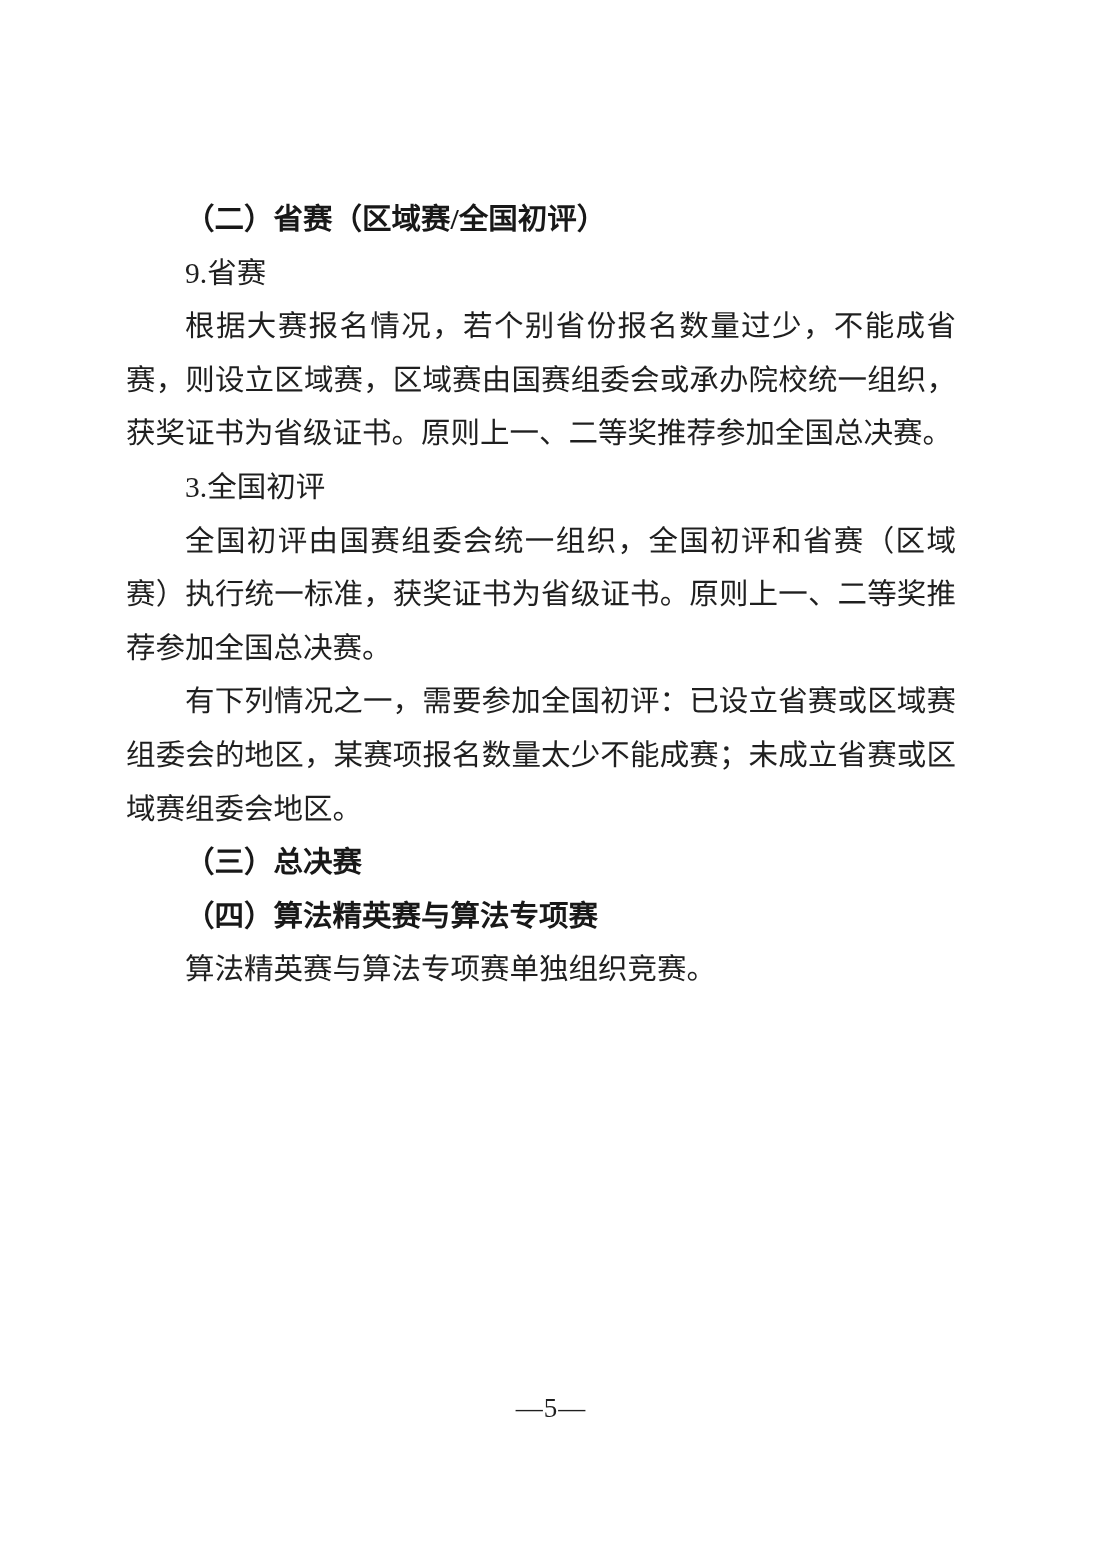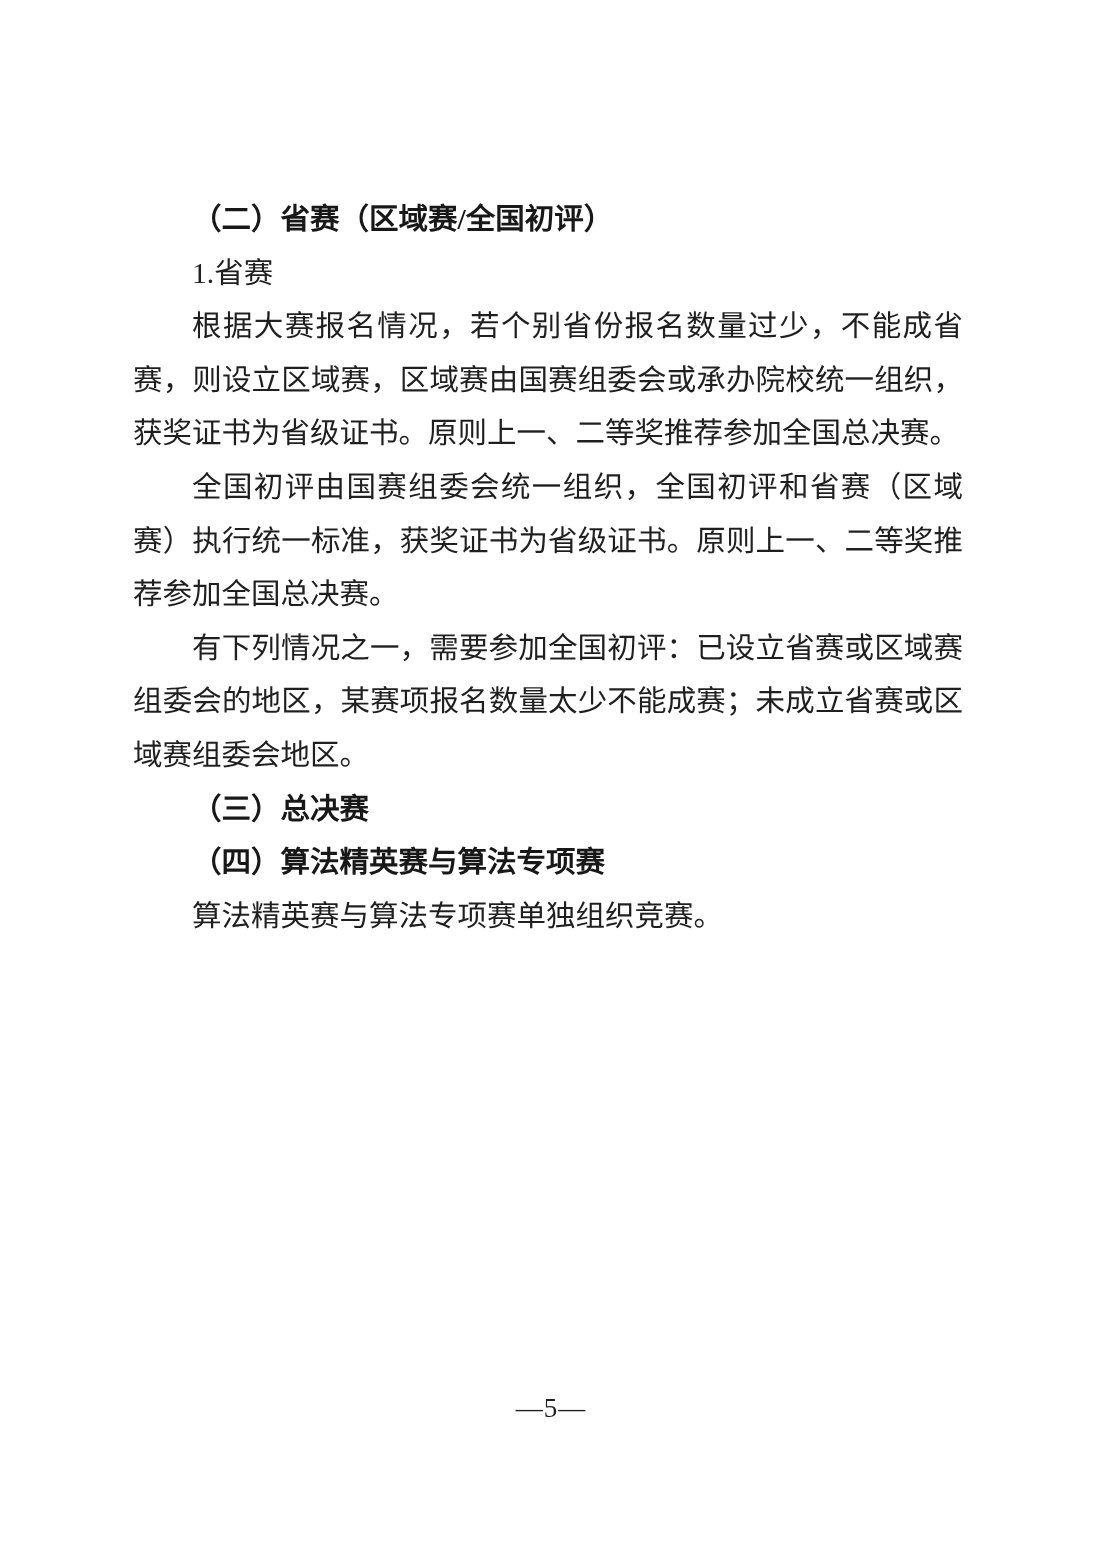--- a/index.html
+++ b/index.html
@@ -12,21 +12,21 @@
     width: 1102px;
     height: 1559px;
     margin: 0 auto;
     background: #ffffff;
     overflow: hidden;
     font-family: "Liberation Serif", "DejaVu Serif", serif;
     color: #1f1f1f;
   }
   .content {
     position: absolute;
-    left: 133px;
+    left: 126px;
     top: 193px;
     width: 830px;
     font-size: 29.5px;
     line-height: 53.6px;
     letter-spacing: 0px;
   }
   .content p {
     margin: 0;
     padding: 0;
     text-indent: 2em;
@@ -56,22 +56,23 @@
     letter-spacing: 1px;
     color: #1f1f1f;
   }
 </style>
 </head>
 <body>
 
 <div class="page">
   <div class="content">
     <p class="doc-heading">（二）省赛（区域赛/全国初评）</p>
-    <p class="doc-subheading">1.省赛</p>
+    <p class="doc-subheading">9.省赛</p>
     <p class="doc-paragraph">根据大赛报名情况，若个别省份报名数量过少，不能成省赛，则设立区域赛，区域赛由国赛组委会或承办院校统一组织，获奖证书为省级证书。原则上一、二等奖推荐参加全国总决赛。</p>
+    <p class="doc-subheading">3.全国初评</p>
     <p class="doc-paragraph">全国初评由国赛组委会统一组织，全国初评和省赛（区域赛）执行统一标准，获奖证书为省级证书。原则上一、二等奖推荐参加全国总决赛。</p>
     <p class="doc-paragraph">有下列情况之一，需要参加全国初评：已设立省赛或区域赛组委会的地区，某赛项报名数量太少不能成赛；未成立省赛或区域赛组委会地区。</p>
     <p class="doc-heading">（三）总决赛</p>
     <p class="doc-heading">（四）算法精英赛与算法专项赛</p>
     <p class="doc-paragraph">算法精英赛与算法专项赛单独组织竞赛。</p>
   </div>
   <div class="page-footer">—5—</div>
 </div>
 
 </body></html>

